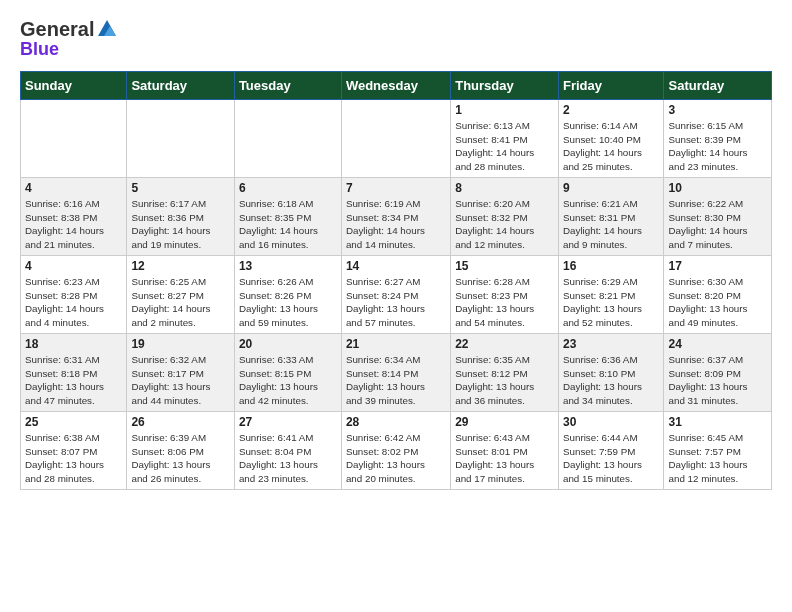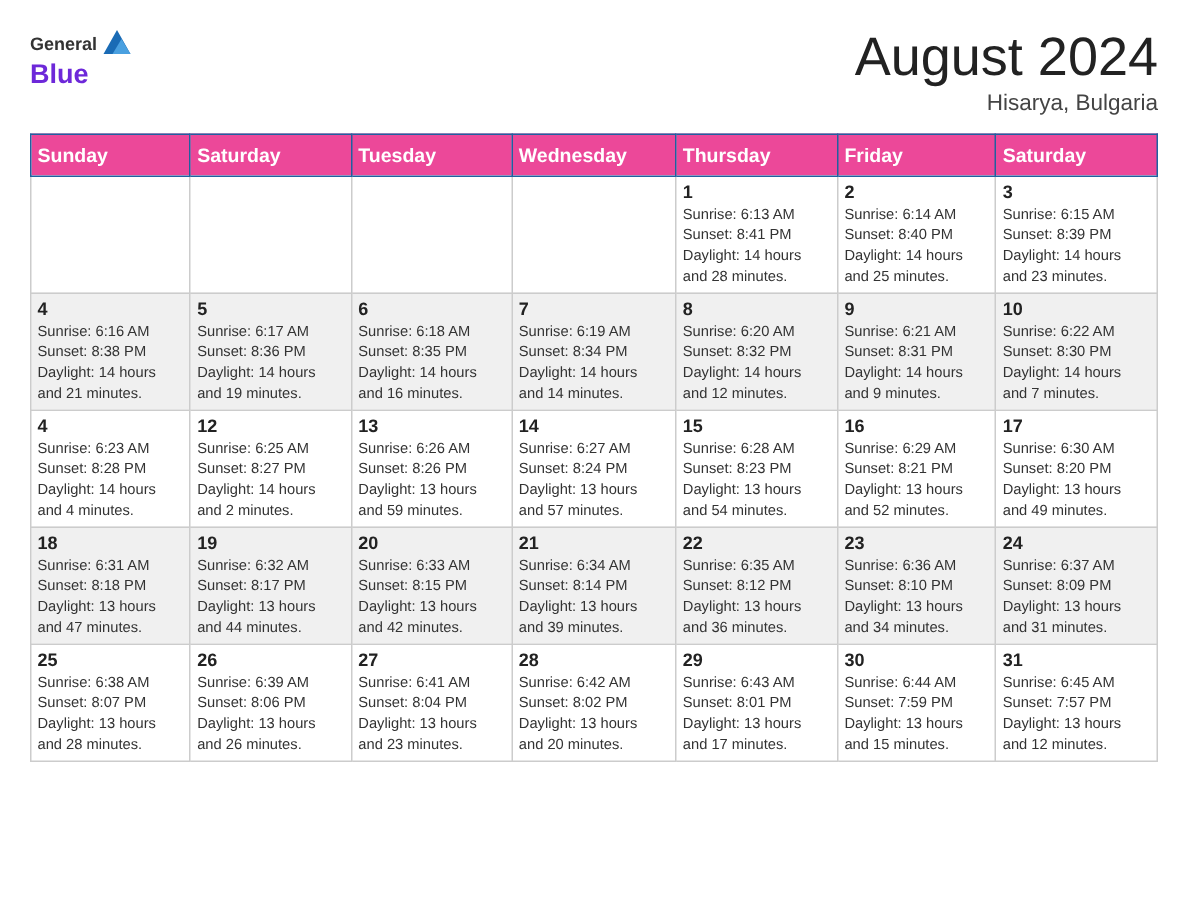--- a/index.html
+++ b/index.html
@@ -19,21 +19,21 @@
       justify-content: space-between;
       align-items: flex-start;
       margin-bottom: 12px;
     }
     .logo {
       display: flex;
       align-items: center;
       gap: 4px;
     }
     .logo-text-general {
-      font-size: 12px;
+      font-size: 20px;
       font-weight: bold;
       color: #333;
       line-height: 1;
     }
     .logo-text-blue {
       font-size: 18px;
       font-weight: bold;
       color: #6d28d9;
       line-height: 1;
     }
@@ -54,21 +54,21 @@
       font-size: 15px;
       color: #444;
       margin-top: 2px;
     }
     .calendar {
       width: 100%;
       border-collapse: collapse;
       font-size: 10.5px;
     }
     .calendar thead th {
-      background-color: #ec4899;
+      background-color: #14532d;
       color: #fff;
       font-size: 13px;
       font-weight: bold;
       padding: 6px 4px;
       text-align: left;
       border: 1px solid #2060a0;
     }
     .calendar tbody td {
       border: 1px solid #ccc;
       vertical-align: top;
@@ -113,24 +113,20 @@
           <span class="logo-text-general">General</span>
           <svg class="logo-icon" viewBox="0 0 22 22">
             <polygon points="11,2 20,18 2,18" fill="#1a6bb5"></polygon>
             <polygon points="14,8 20,18 8,18" fill="#4aa0e0"></polygon>
           </svg>
         </div>
         <div>
           <span class="logo-text-blue">Blue</span>
         </div>
       </div>
-    </div>
-    <div class="title-block">
-      <div class="month-title">August 2024</div>
-      <div class="location">Hisarya, Bulgaria</div>
     </div>
   </div>
 
   <table class="calendar">
     <thead>
       <tr>
         <th>Sunday</th>
         <th>Saturday</th>
         <th>Tuesday</th>
         <th>Wednesday</th>
@@ -148,21 +144,21 @@
           <td>
             <div class="day-num">1</div>
             <div class="day-info" style="white-space: pre-line;">Sunrise: 6:13 AM
 Sunset: 8:41 PM
 Daylight: 14 hours
 and 28 minutes.</div>
           </td>
           <td>
             <div class="day-num">2</div>
             <div class="day-info" style="white-space: pre-line;">Sunrise: 6:14 AM
-Sunset: 8:40 PM
+Sunset: 10:40 PM
 Daylight: 14 hours
 and 25 minutes.</div>
           </td>
           <td>
             <div class="day-num">3</div>
             <div class="day-info" style="white-space: pre-line;">Sunrise: 6:15 AM
 Sunset: 8:39 PM
 Daylight: 14 hours
 and 23 minutes.</div>
           </td>

